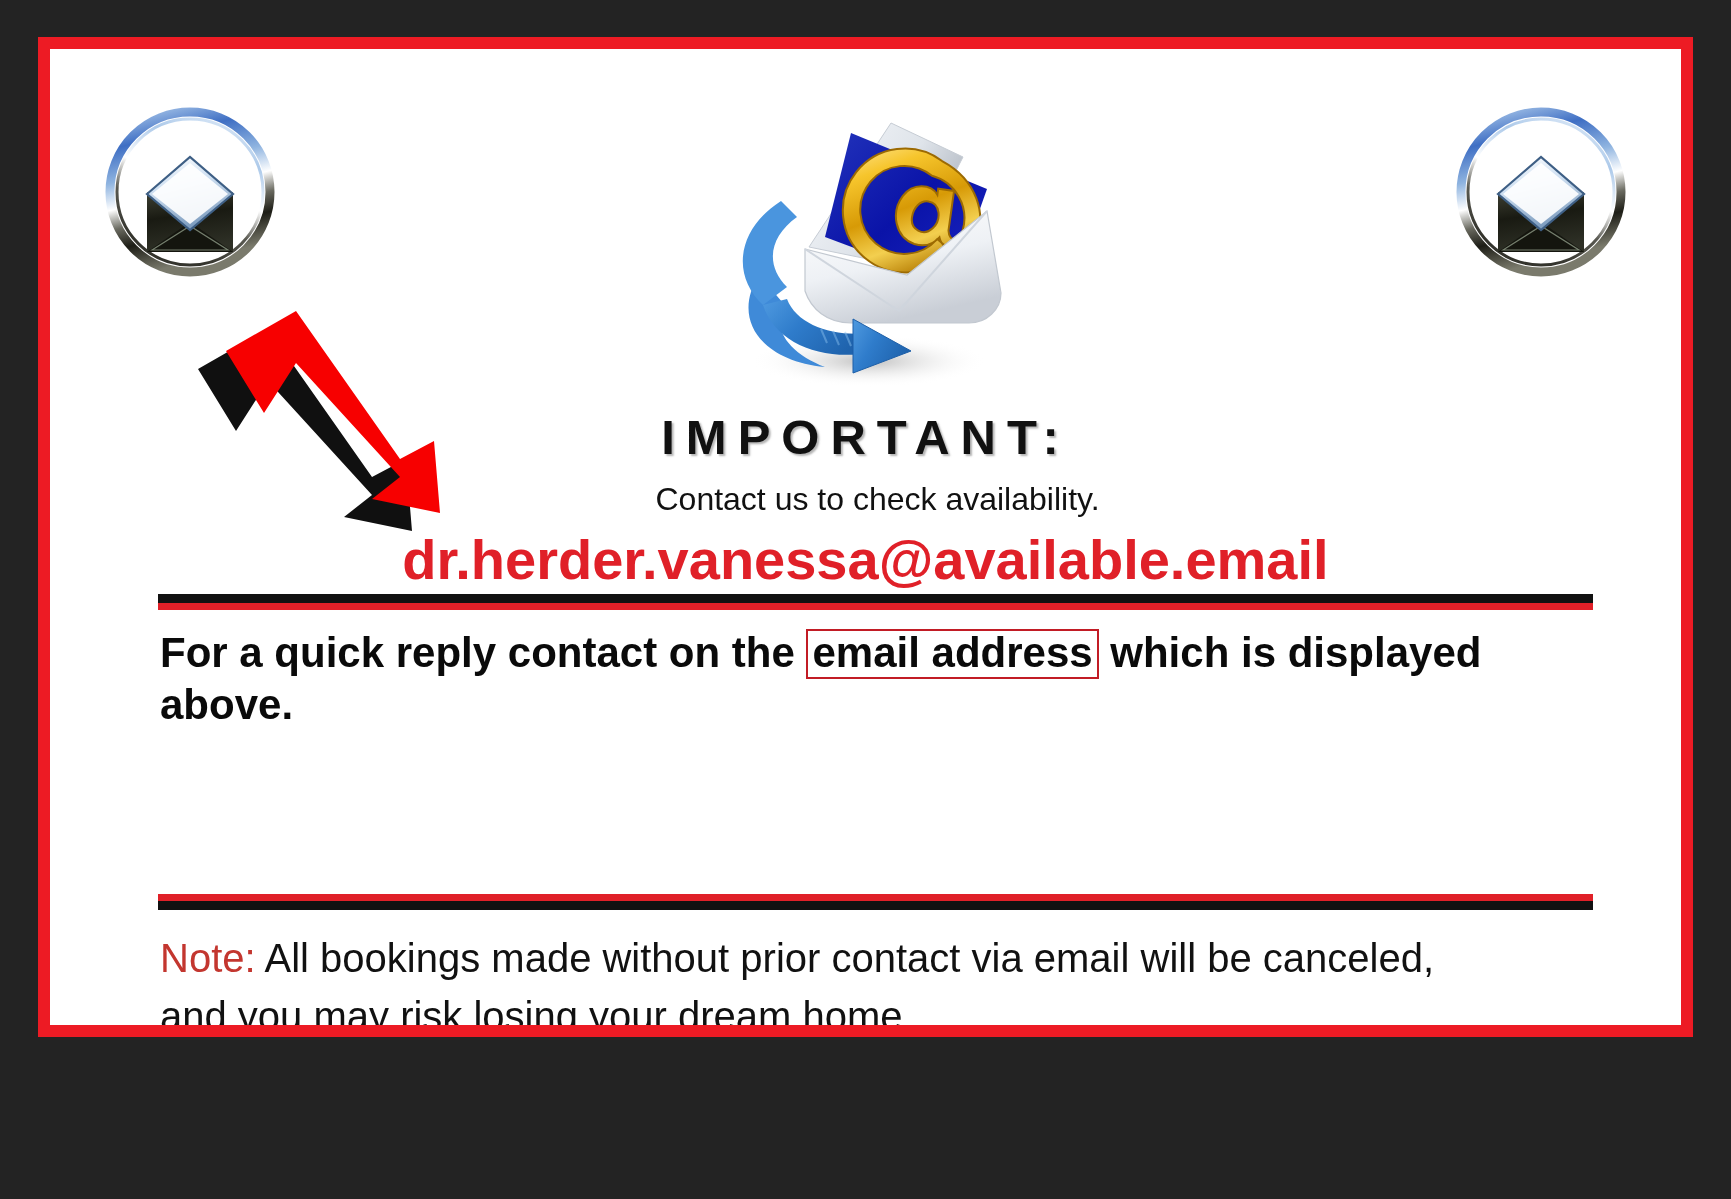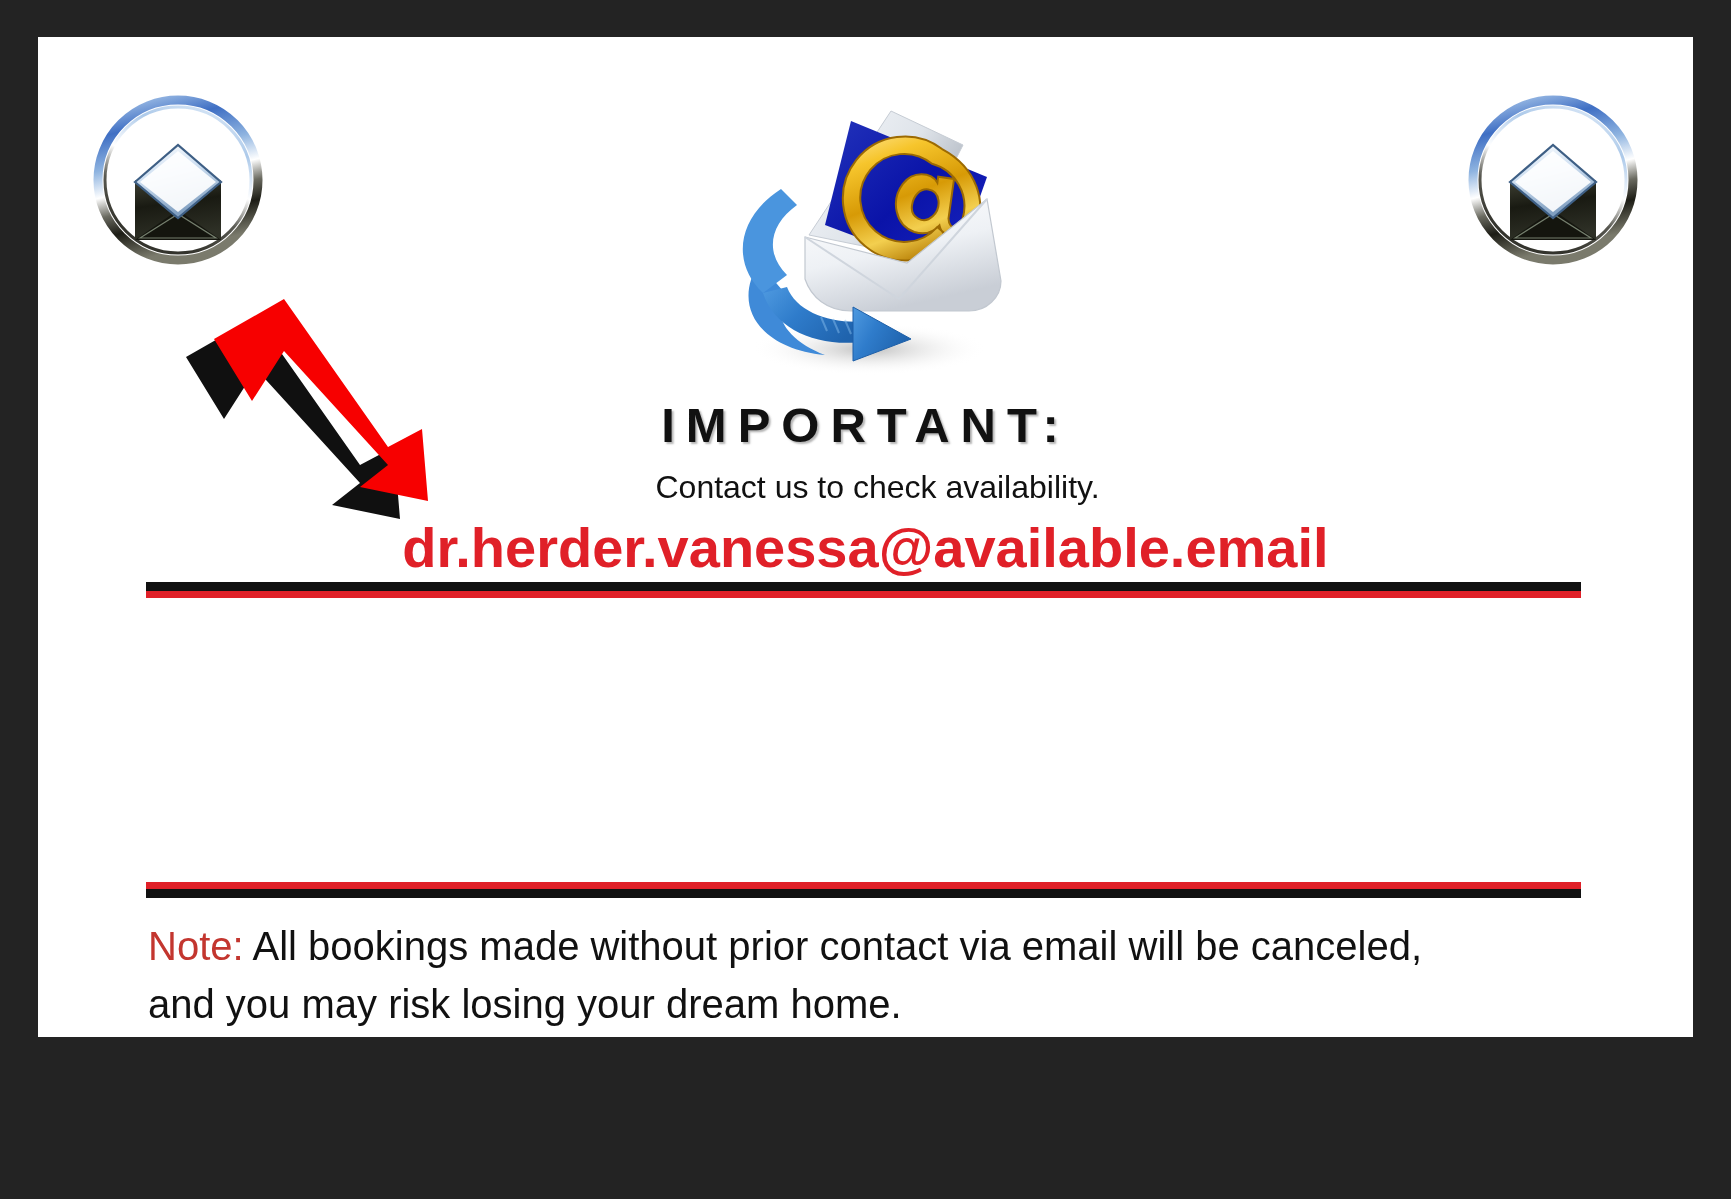--- a/index.html
+++ b/index.html
@@ -27,20 +27,21 @@
 
   
   .red-border {
     position: absolute;
     left: 38px;
     top: 37px;
     width: 1655px;
     height: 1000px;
     background: #ED1B24;
     box-sizing: border-box;
+    padding: 12px;
   }
 
   
   .card {
     position: relative;
     width: 100%;
     height: 100%;
     background: #FFFFFF;
     box-sizing: border-box;
     overflow: hidden;
@@ -352,20 +353,21 @@
       <div class="subline">Contact us to check availability.</div>
 
       <div class="email-address">dr.herder.vanessa@available.email</div>
 
       <div class="divider top">
         <span class="bar black"></span>
         <span class="bar red"></span>
       </div>
 
       <div class="body-block">
+        <p class="para"><span>For a quick reply contact on the </span><span class="boxed">email address</span><span> which is displayed above.</span></p>
 
       </div>
 
       <div class="divider bottom">
         <span class="bar red"></span>
         <span class="bar black"></span>
       </div>
 
       <div class="note-block"><span class="note-label">Note:</span><span> All bookings made without prior contact via email will be canceled, and you may risk losing your dream home.</span></div>
 

